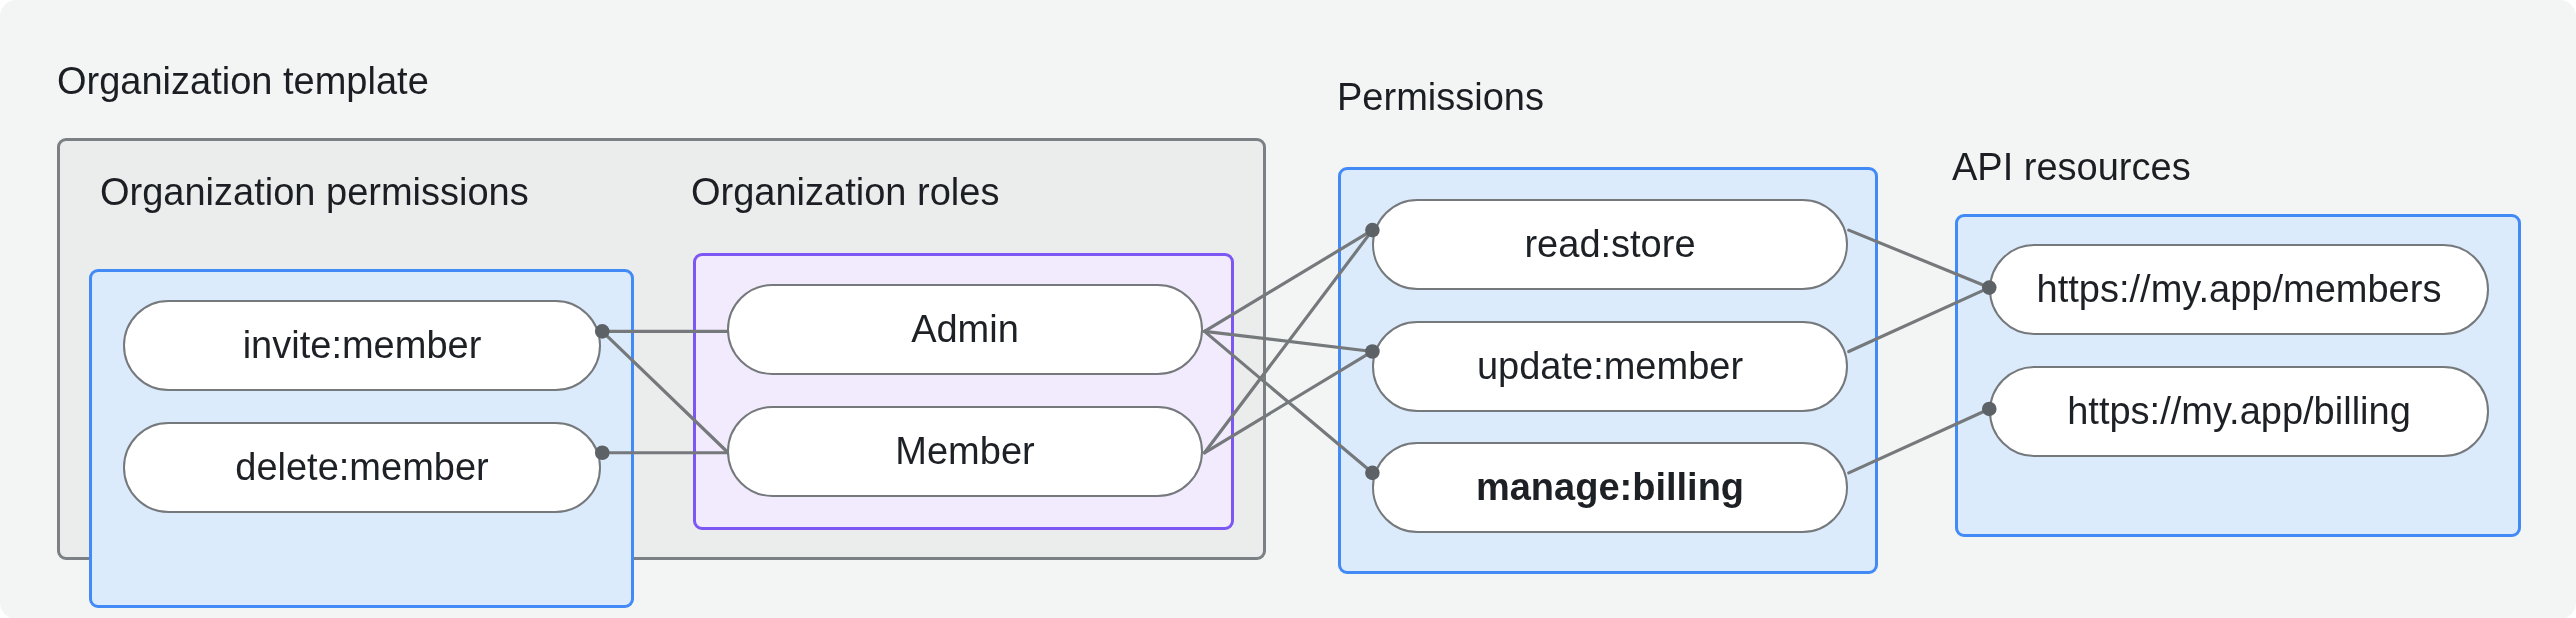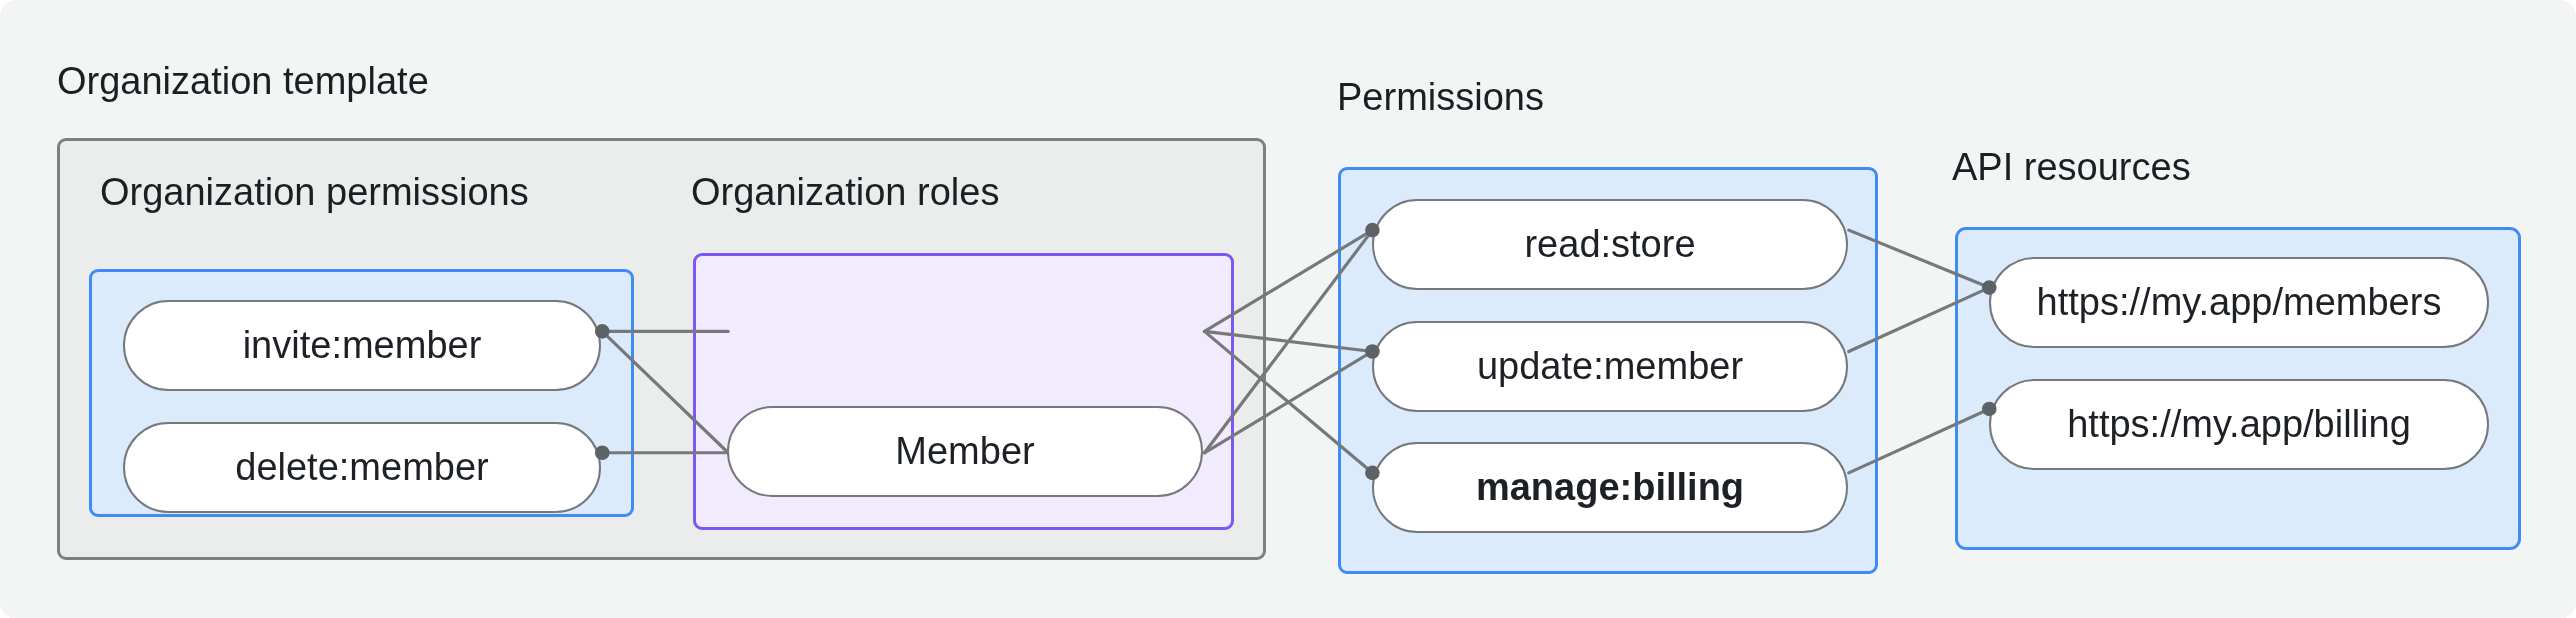--- a/index.html
+++ b/index.html
@@ -63,24 +63,24 @@
   }
   .box-blue {
     background: var(--blue-box-fill);
     border: 3.7px solid var(--blue-box-border);
     margin-top: 16px;
   }
   .box-purple {
     background: var(--purple-box-fill);
     border: 3.7px solid var(--purple-box-border);
   }
-  .box-org-permissions { left: 29px;  top: 112px; width: 545px; height: 248px; }
+  .box-org-permissions { left: 29px;  top: 112px; width: 545px; height: 339px; }
   .box-org-roles       { left: 633px; top: 112px; width: 541px; height: 277px; }
   .box-permissions     { left: 1338px; top: 151px; width: 540px; height: 407px; }
-  .box-api             { left: 1955px; top: 211px; width: 566px; height: 323px; border-radius: 11px; }
+  .box-api             { left: 1955px; top: 198px; width: 566px; height: 323px; }
   .label-org-permissions { left: 29px;  top: 28px; margin-left: 11px; }
   .label-org-roles       { left: 631px; top: 28px; text-align: right; }
   .pill {
     position: absolute;
     z-index: 10;
     height: 91px;
     background: var(--node-fill);
     border: 2.7px solid var(--node-border);
     border-radius: 912px;
     display: flex;
@@ -125,20 +125,23 @@
     <div class="box box-blue box-org-permissions">
       <div class="pill pill-invite">
         <span>invite:member</span>
       </div>
       <div class="pill pill-delete">
         <span>delete:member</span>
       </div>
     </div>
 
     <div class="box box-purple box-org-roles">
+      <div class="pill pill-admin">
+        <span>Admin</span>
+      </div>
       <div class="pill pill-member">
         <span>Member</span>
       </div>
     </div>
 
   </div>
 
   <div class="heading h-permissions">Permissions</div>
 
   <div class="box box-blue box-permissions">

